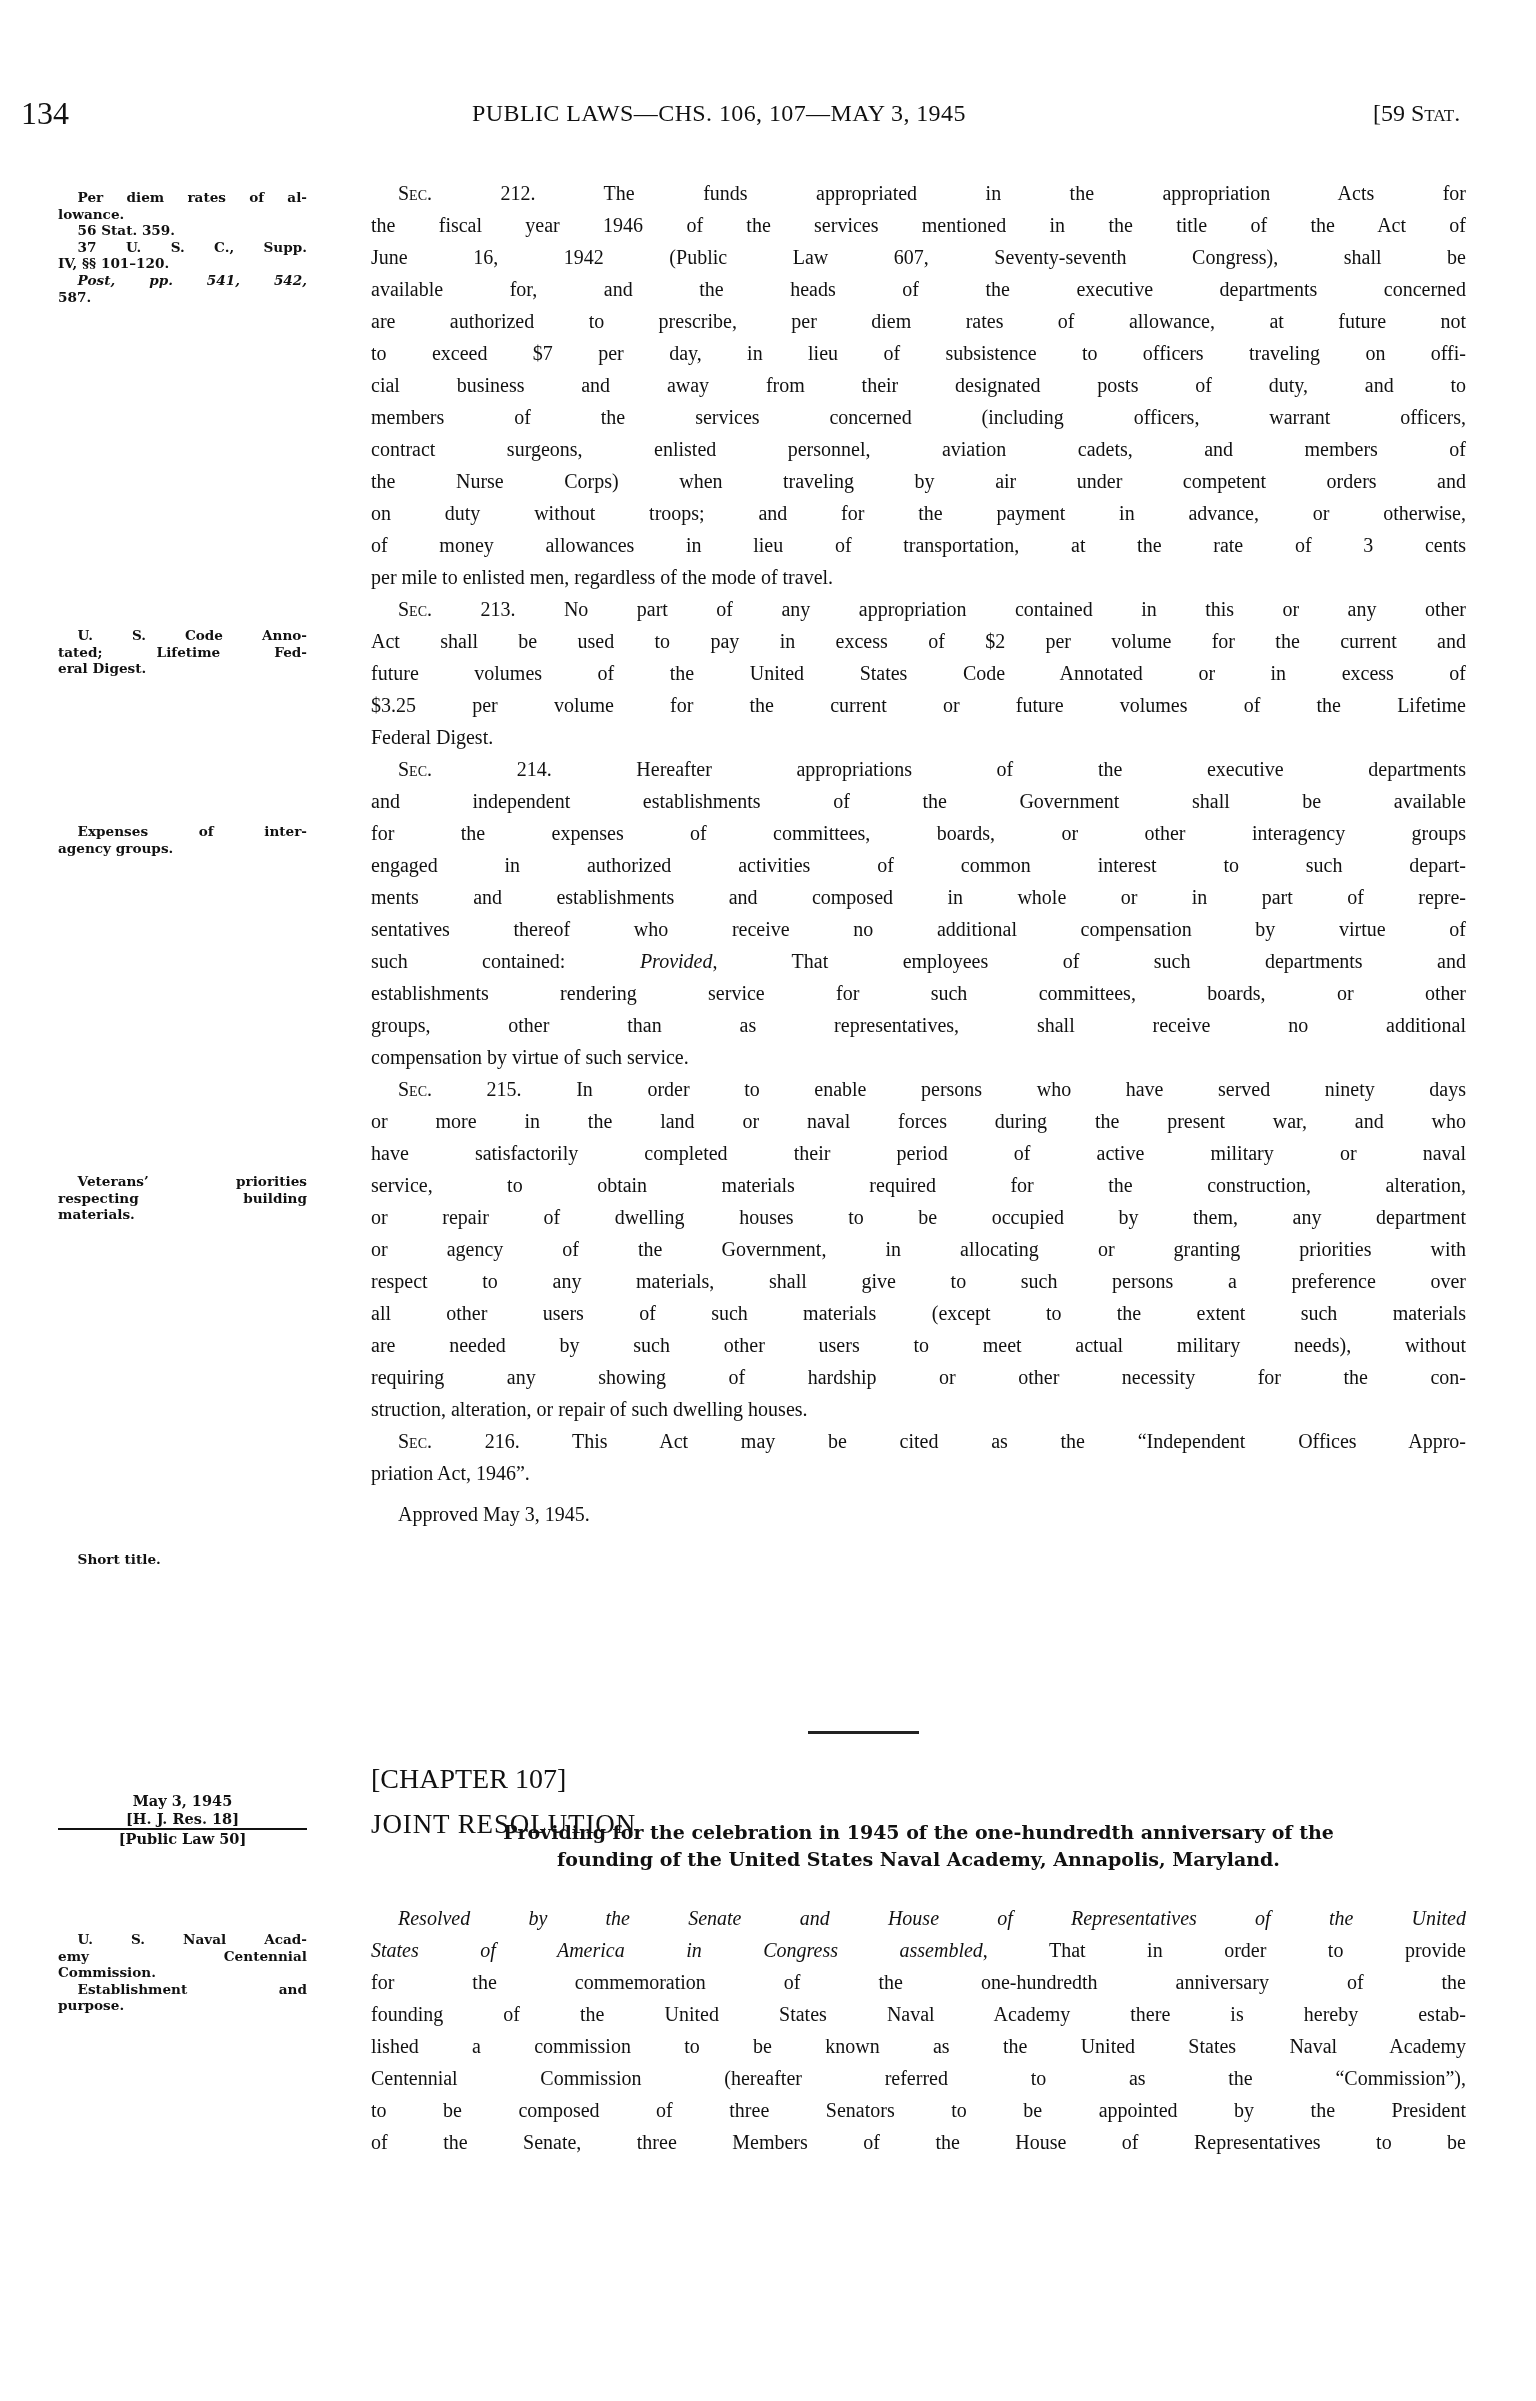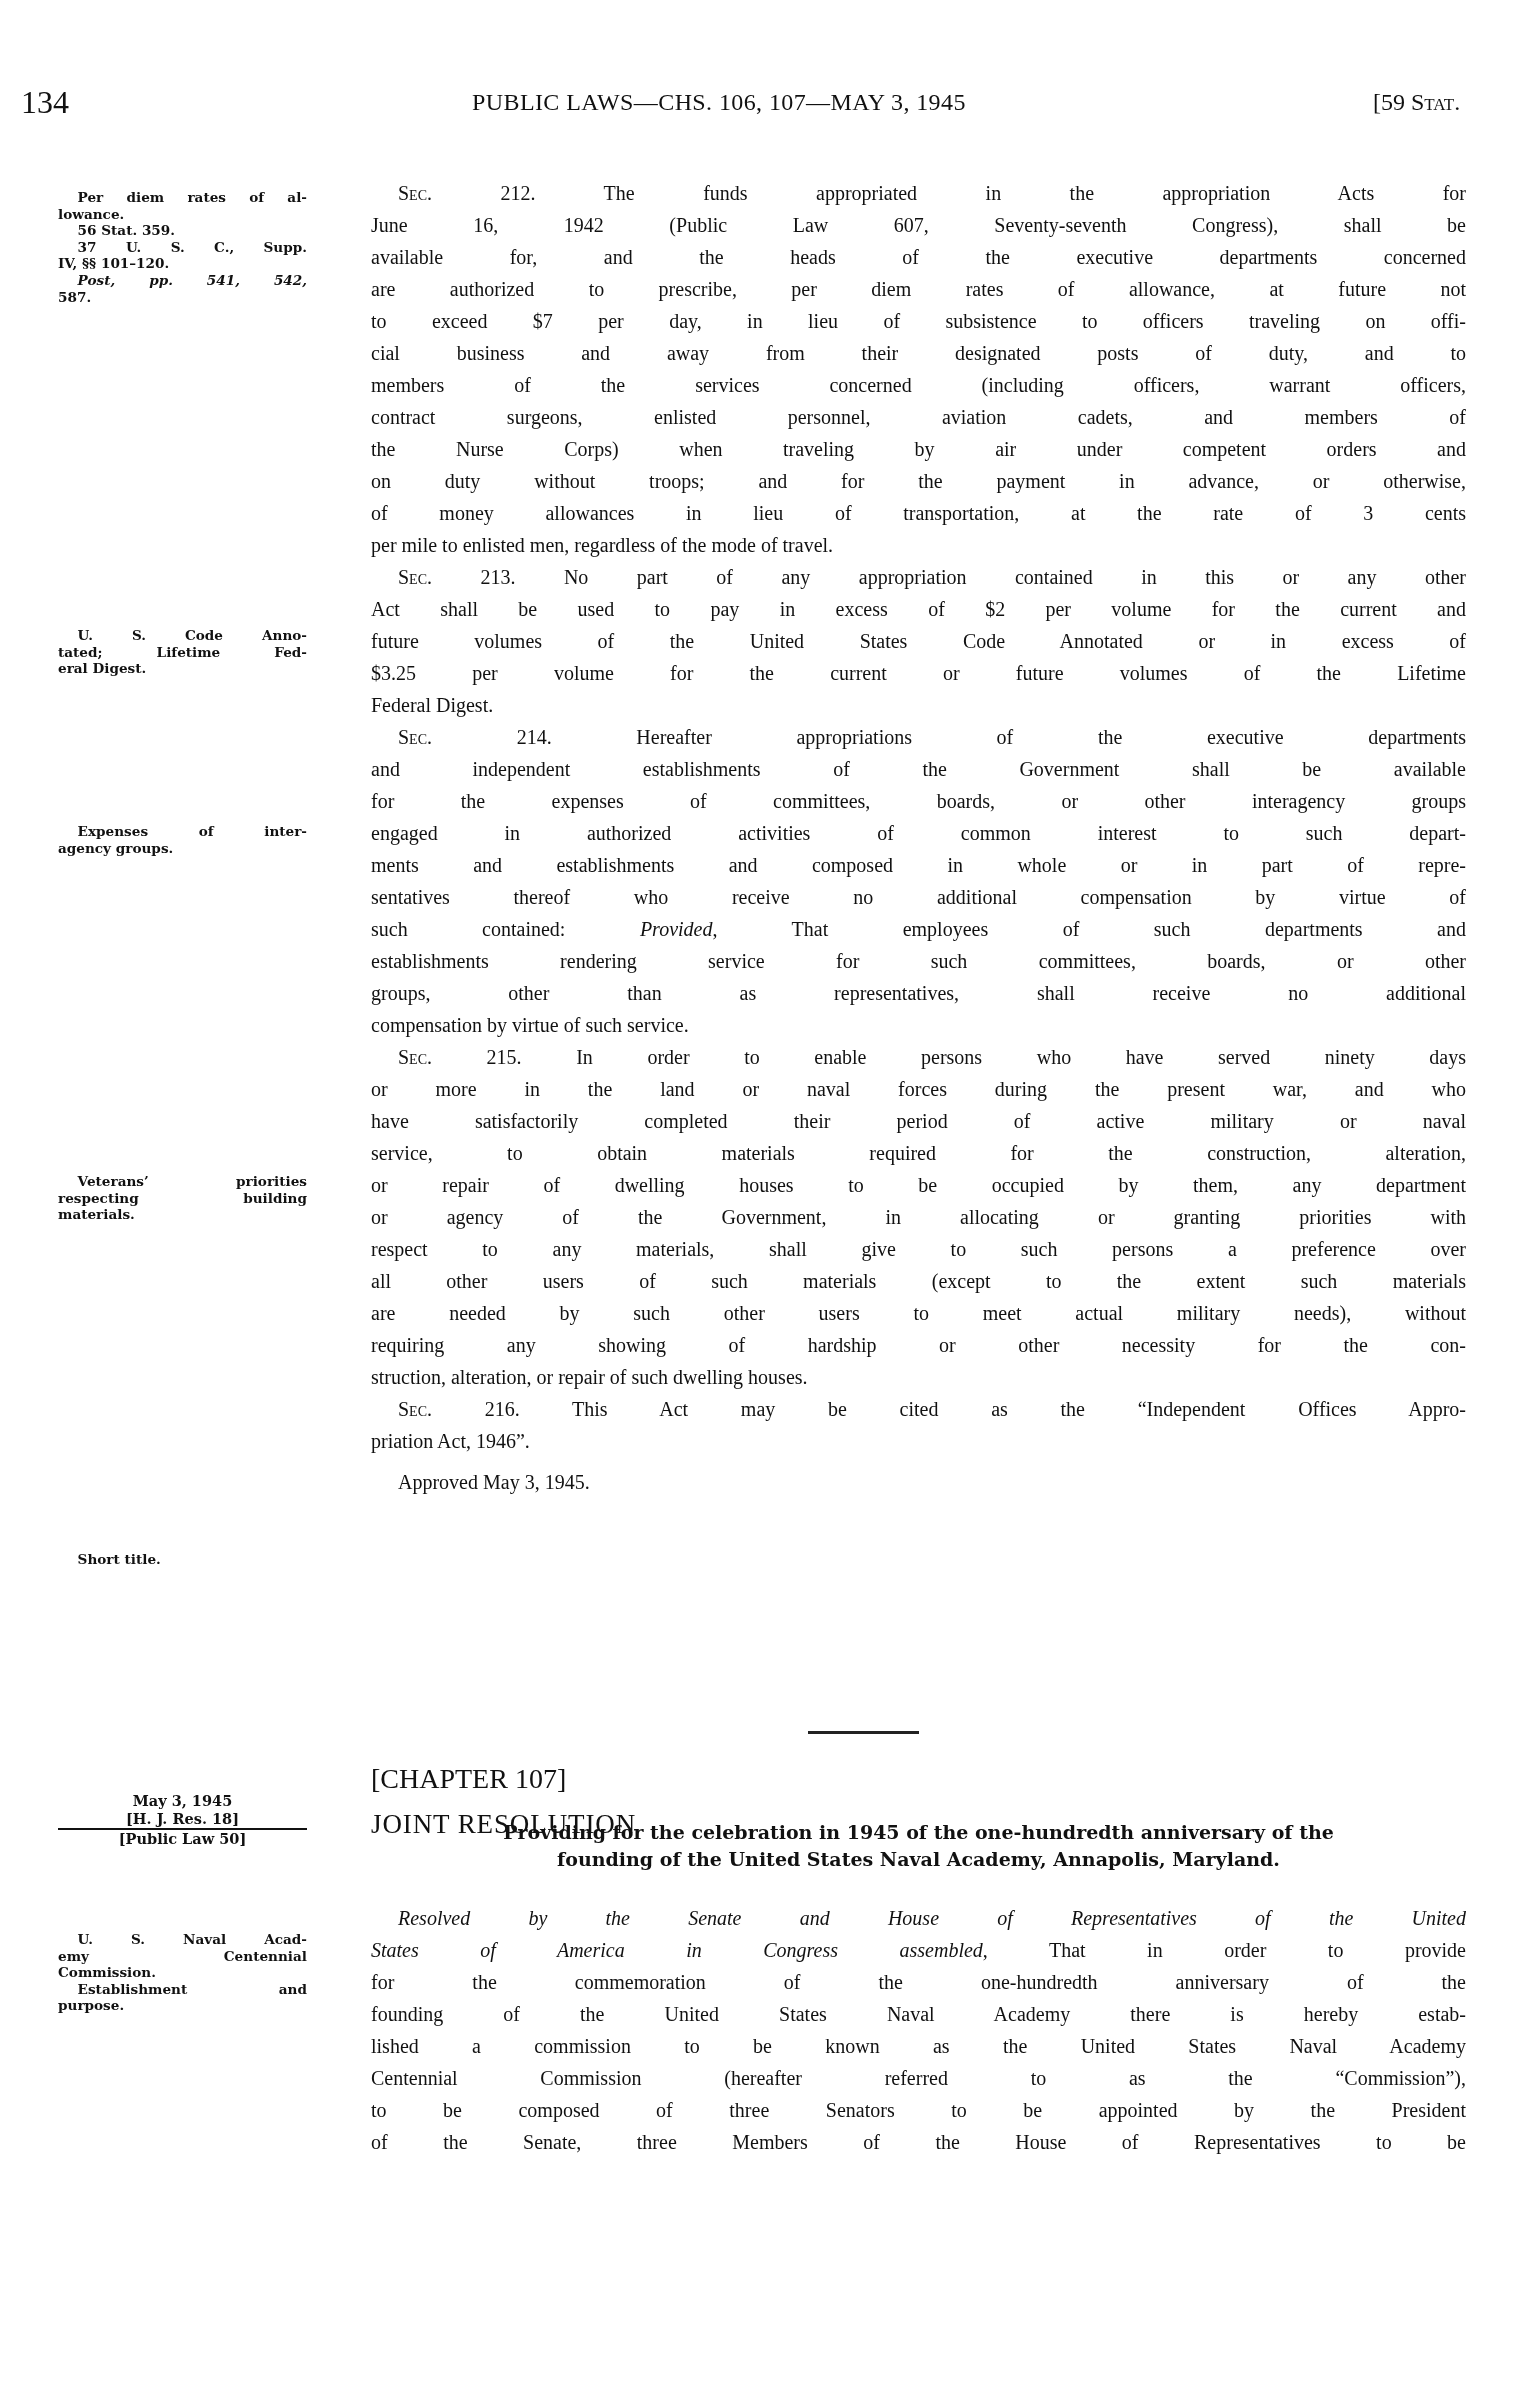--- a/index.html
+++ b/index.html
@@ -1,18 +1,18 @@
 <!DOCTYPE html>
 <html style="font-size:13.6px"><head>
 <meta charset="utf-8">
 <style>
   html, body { margin: 0; padding: 0; background: #ffffff; }
   body { width: 1536px; height: 2401px; position: relative; overflow: hidden; color: #111; font-family: "Liberation Serif", "DejaVu Serif", serif; }
   .abs { position: absolute; }
-  .hdr { top: 85px; font-size: 25.5px; line-height: 34px; }
+  .hdr { top: 96px; font-size: 25.5px; line-height: 34px; }
   .page-num { left: 21px; font-size: 32px; }
   .run-head { left: 472px; letter-spacing: 0.4px; font-size: 24px; }
   .vol { left: 1373px; font-size: 24px; }
 
   .body { left: 371px; width: 1095px; font-size: 20px; line-height: 32px; text-align: justify; }
   .body .line { display: block; text-align: justify; text-align-last: justify; white-space: nowrap; height: 32px; }
   .body .line.last { text-align-last: left; }
   .body .line.ind { padding-left: 27px; }
   .sc { font-variant: small-caps; }
   i { font-style: italic; }
@@ -73,20 +73,21 @@
   <span class="nl">emy Centennial</span>
   <span class="nl last">Commission.</span>
   <span class="nl ind">Establishment and</span>
   <span class="nl last">purpose.</span>
 </div>
 
 <div class="abs body" style="top:177px;">
 
   <div>
     <span class="line ind"><span class="sc">Sec. 212.</span> <span>The funds appropriated in the appropriation Acts for</span></span>
+    <span class="line">the fiscal year 1946 of the services mentioned in the title of the Act of</span>
     <span class="line">June 16, 1942 (Public Law 607, Seventy-seventh Congress), shall be</span>
     <span class="line">available for, and the heads of the executive departments concerned</span>
     <span class="line">are authorized to prescribe, per diem rates of allowance, at future not</span>
     <span class="line">to exceed $7 per day, in lieu of subsistence to officers traveling on offi-</span>
     <span class="line">cial business and away from their designated posts of duty, and to</span>
     <span class="line">members of the services concerned (including officers, warrant officers,</span>
     <span class="line">contract surgeons, enlisted personnel, aviation cadets, and members of</span>
     <span class="line">the Nurse Corps) when traveling by air under competent orders and</span>
     <span class="line">on duty without troops; and for the payment in advance, or otherwise,</span>
     <span class="line">of money allowances in lieu of transportation, at the rate of 3 cents</span>

